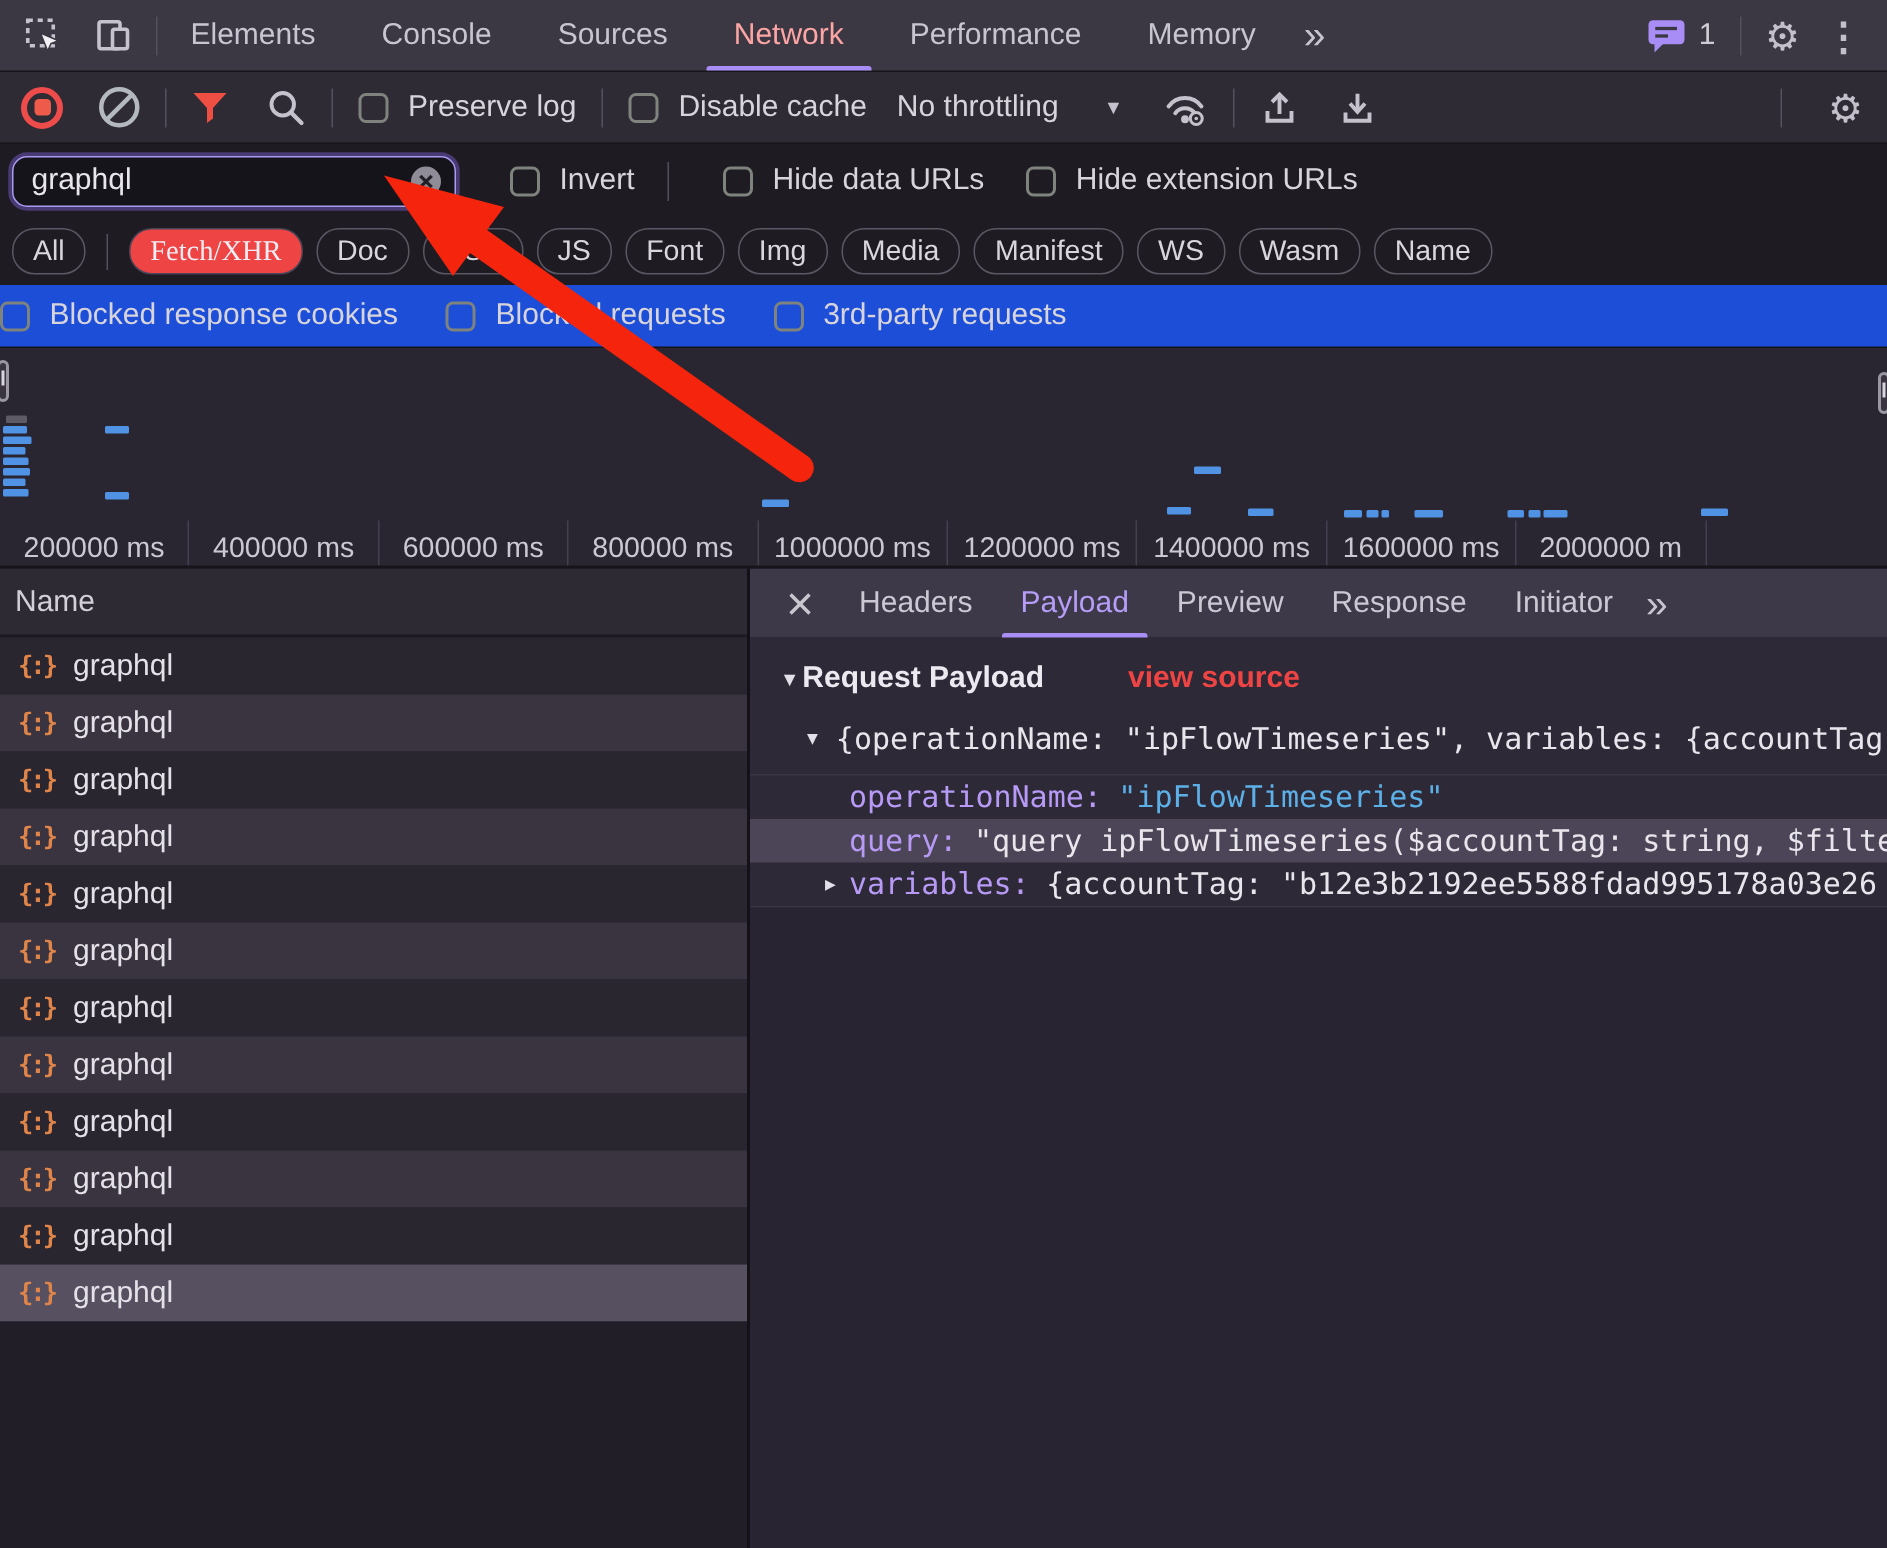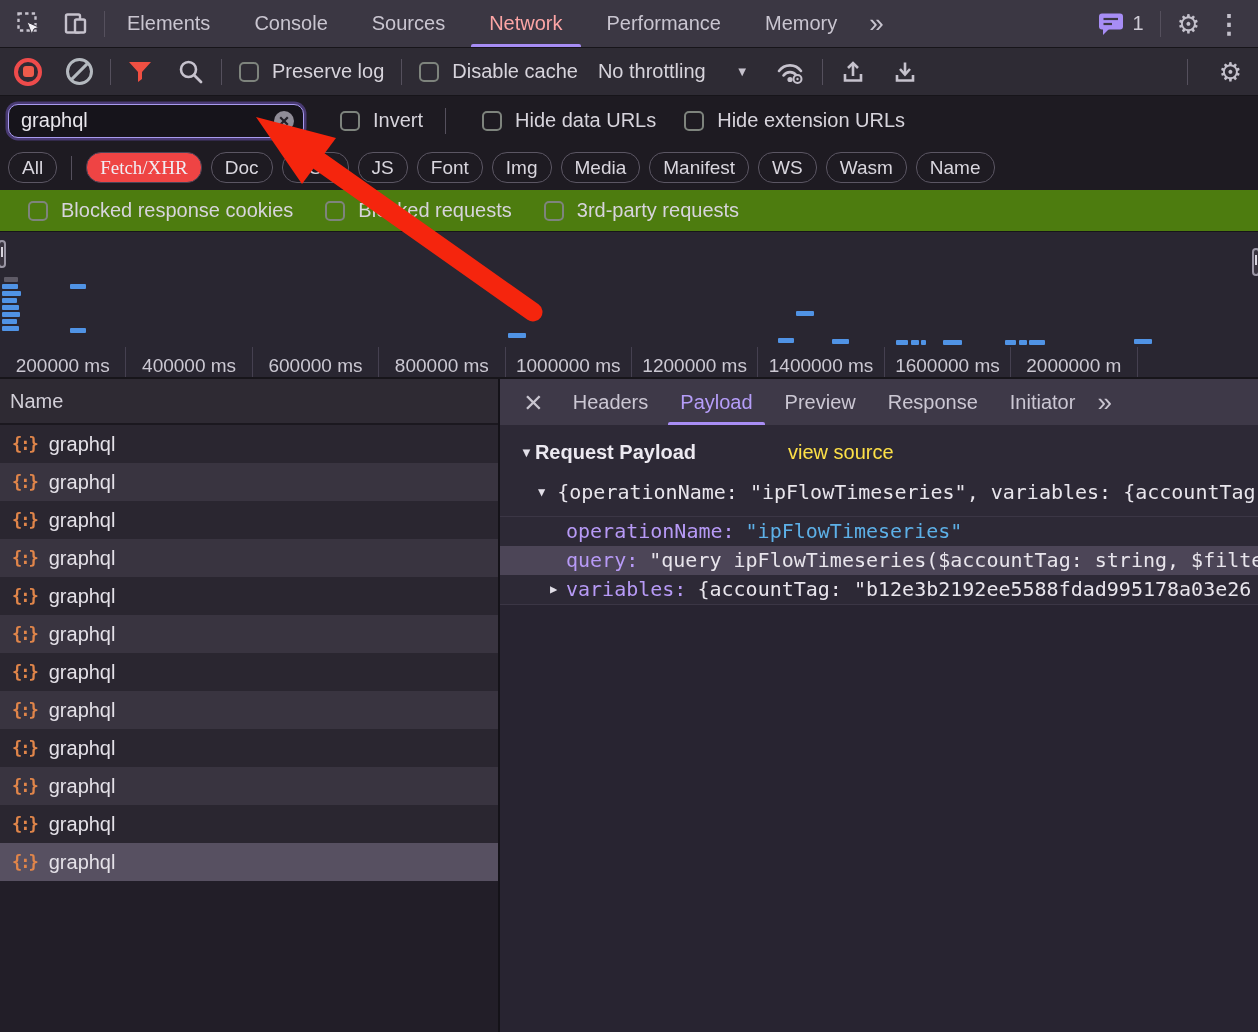--- a/index.html
+++ b/index.html
@@ -51,22 +51,22 @@
   .filter-row .vsep { margin:0 0 0 22px; }
   .filter-row .cb-item + .cb-item { margin-left:28px; }
 
   .types-row { height:45px; flex:0 0 45px; background:#1e1b22; display:flex; align-items:center;
     gap:9px; padding-left:8px; }
   .pill { height:31px; padding:0 13px; border:1.5px solid #5b5663; border-radius:15px;
     font-size:19px; color:#d9d6de; display:flex; align-items:center; }
   .pill.active { background:#ef4444; border-color:#4a4458; color:#f0edf4;font-family:Liberation Serif, serif; }
   .types-row .vsep { height:24px; margin:0 5px; }
 
-  .flags-row { height:42px; flex:0 0 42px; background:#4d7c0f; display:flex; align-items:center;
-    gap:32px; padding-left:28px; border-bottom:1px solid #17151a; }
+  .flags-row { height:42px; flex:0 0 42px; background:#1d4ed8; display:flex; align-items:center;
+    gap:32px; padding-left:0; border-bottom:1px solid #17151a; }
 
   
   .overview { height:147px; flex:0 0 147px; background:#292631; position:relative; overflow:hidden;
     border-bottom:2px solid #17151a; }
   .ov-cols { position:absolute; inset:0; display:flex;align-items:flex-end; }
   .ov-col { flex:0 0 126.4px; border-right:1px solid #454050; text-align:center; padding-top:8px;
     font-size:19px; color:#cbc8d2; white-space:nowrap; overflow:hidden; }
   .bar { position:absolute; height:5px; background:#5093e5; border-radius:1px; }
   .bar.gray { background:#5e5a66; }
   .grip { position:absolute; width:8px; border:2px solid #9a96a4; border-radius:4px; background:#39343f; }
@@ -96,21 +96,21 @@
   .dtab { display:flex; align-items:center; padding:0 16px; font-size:20px; color:#cbc7d3; position:relative; }
   .dtab.active { color:#b59df8; }
   .dtab.active::after { content:""; position:absolute; left:4px; right:4px; bottom:0; height:3px;
     background:#a98ef6; border-radius:2px 2px 0 0; }
   .detail-tabbar .more-glyph { padding:0 6px; }
 
   .payload { flex:1; background:#2d2936; display:flex; flex-direction:column; min-height:0; overflow:hidden; }
   .payload-head { display:flex; align-items:center; padding:16px 0 4px 20px; }
   .twisty { font-size:13px; color:#e2dfe8; }
   .payload-title { font-size:20px; font-weight:bold; color:#ece9f1; margin-left:2px; }
-  .view-source { font-size:20px; color:#fde047; margin-left:92px; }
+  .view-source { font-size:20px; color:#ef4444; margin-left:56px;font-weight:bold; }
   .payload-summary { display:flex; align-items:center; gap:12px; padding:12px 0 6px 38px;
     font-family:"DejaVu Sans Mono", monospace; font-size:20px; color:#e8e5ec; white-space:nowrap; overflow:hidden; }
   .payload-summary .twisty { font-size:12px; }
   .tree { margin-top:6px; border-top:1px solid #3b3645; border-bottom:1px solid #3b3645; }
   .tree-row { height:29px; line-height:29px; padding-left:66px; font-family:"DejaVu Sans Mono", monospace;
     font-size:20px; white-space:nowrap; overflow:hidden; position:relative; color:#e8e5ec; }
   .tree-row.highlight { background:#4c4557; }
   .tree-row .arrow { position:absolute; left:50px; top:0; font-size:12px; color:#e2dfe8; }
   .key { color:#b79af6; margin-right:11px; }
   .str { color:#5db0e7; }

